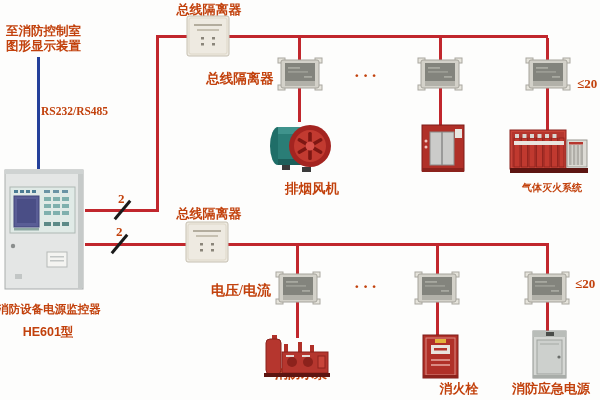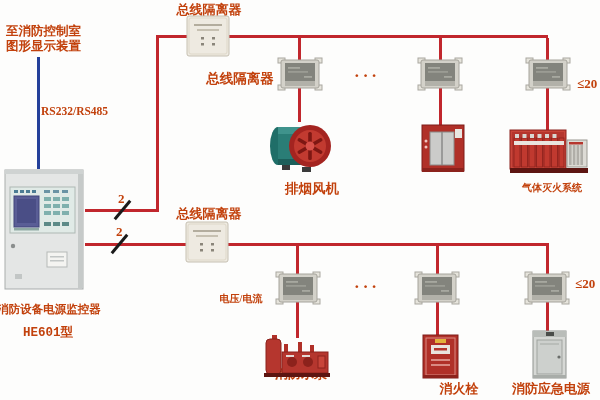--- a/index.html
+++ b/index.html
@@ -44,35 +44,35 @@
 
   <div class="lbl" style="left:118px;top:191px;font-size:13px;">2</div>
   <div class="lbl" style="left:116px;top:224px;font-size:13px;">2</div>
 
   <div class="lbl ctr" style="left:209px;top:1px;font-size:13px;">总线隔离器</div>
   <div class="lbl ctr" style="left:240px;top:70px;font-size:13.5px;">总线隔离器</div>
   <div class="lbl ctr" style="left:367px;top:66px;font-size:17px;letter-spacing:3px;">···</div>
   <div class="lbl" style="left:577px;top:76px;font-size:13px;">≤20</div>
 
   <div class="lbl ctr" style="left:209px;top:205px;font-size:13px;">总线隔离器</div>
-  <div class="lbl ctr" style="left:241px;top:281px;font-size:10px;text-align:center;line-height:19px;margin-top:8px;">
+  <div class="lbl ctr" style="left:241px;top:281px;font-size:14px;text-align:center;line-height:19px;">
     <div>电压/电流</div>
   </div>
   <div class="lbl ctr" style="left:367px;top:277px;font-size:17px;letter-spacing:3px;">···</div>
   <div class="lbl" style="left:575px;top:276px;font-size:13px;">≤20</div>
 
   <div class="lbl ctr" style="left:301px;top:180px;font-size:13.5px;margin-left:11px;">排烟风机</div>
   <div class="lbl ctr" style="left:552px;top:181px;font-size:10px;">气体灭火系统</div>
 
   <div class="lbl ctr" style="left:301px;top:365px;font-size:13px;">消防水泵</div>
   <div class="lbl ctr" style="left:459px;top:380px;font-size:13px;">消火栓</div>
   <div class="lbl ctr" style="left:551px;top:380px;font-size:13px;">消防应急电源</div>
 
   <div class="lbl ctr" style="left:49px;top:302px;font-size:11.5px;">消防设备电源监控器</div>
-  <div class="lbl ctr" style="left:48px;top:324px;font-size:12.5px;font-family:Liberation Mono, monospace;">HE601型</div>
+  <div class="lbl ctr" style="left:48px;top:324px;font-size:12.5px;font-family:Liberation Sans, sans-serif;">HE601型</div>
 
   <div class="dev" style="left:4px;top:168px;">
     <svg width="82" height="124" viewBox="0 0 82 124">
       <rect x="1" y="2" width="78" height="119" fill="#e4e6e5" stroke="#a9adac"></rect>
       <rect x="74" y="3" width="5" height="117" fill="#c6cac9"></rect>
       <rect x="1" y="2" width="78" height="4" fill="#cfd3d2"></rect>
       <rect x="6" y="19" width="65" height="46" fill="#e0eae6" stroke="#aeb8b4"></rect>
       <rect x="10" y="22" width="4" height="3" fill="#4d7d94"></rect>
         <rect x="16" y="22" width="4" height="3" fill="#4d7d94"></rect>
       <rect x="22" y="22" width="4" height="3" fill="#4d7d94"></rect>

